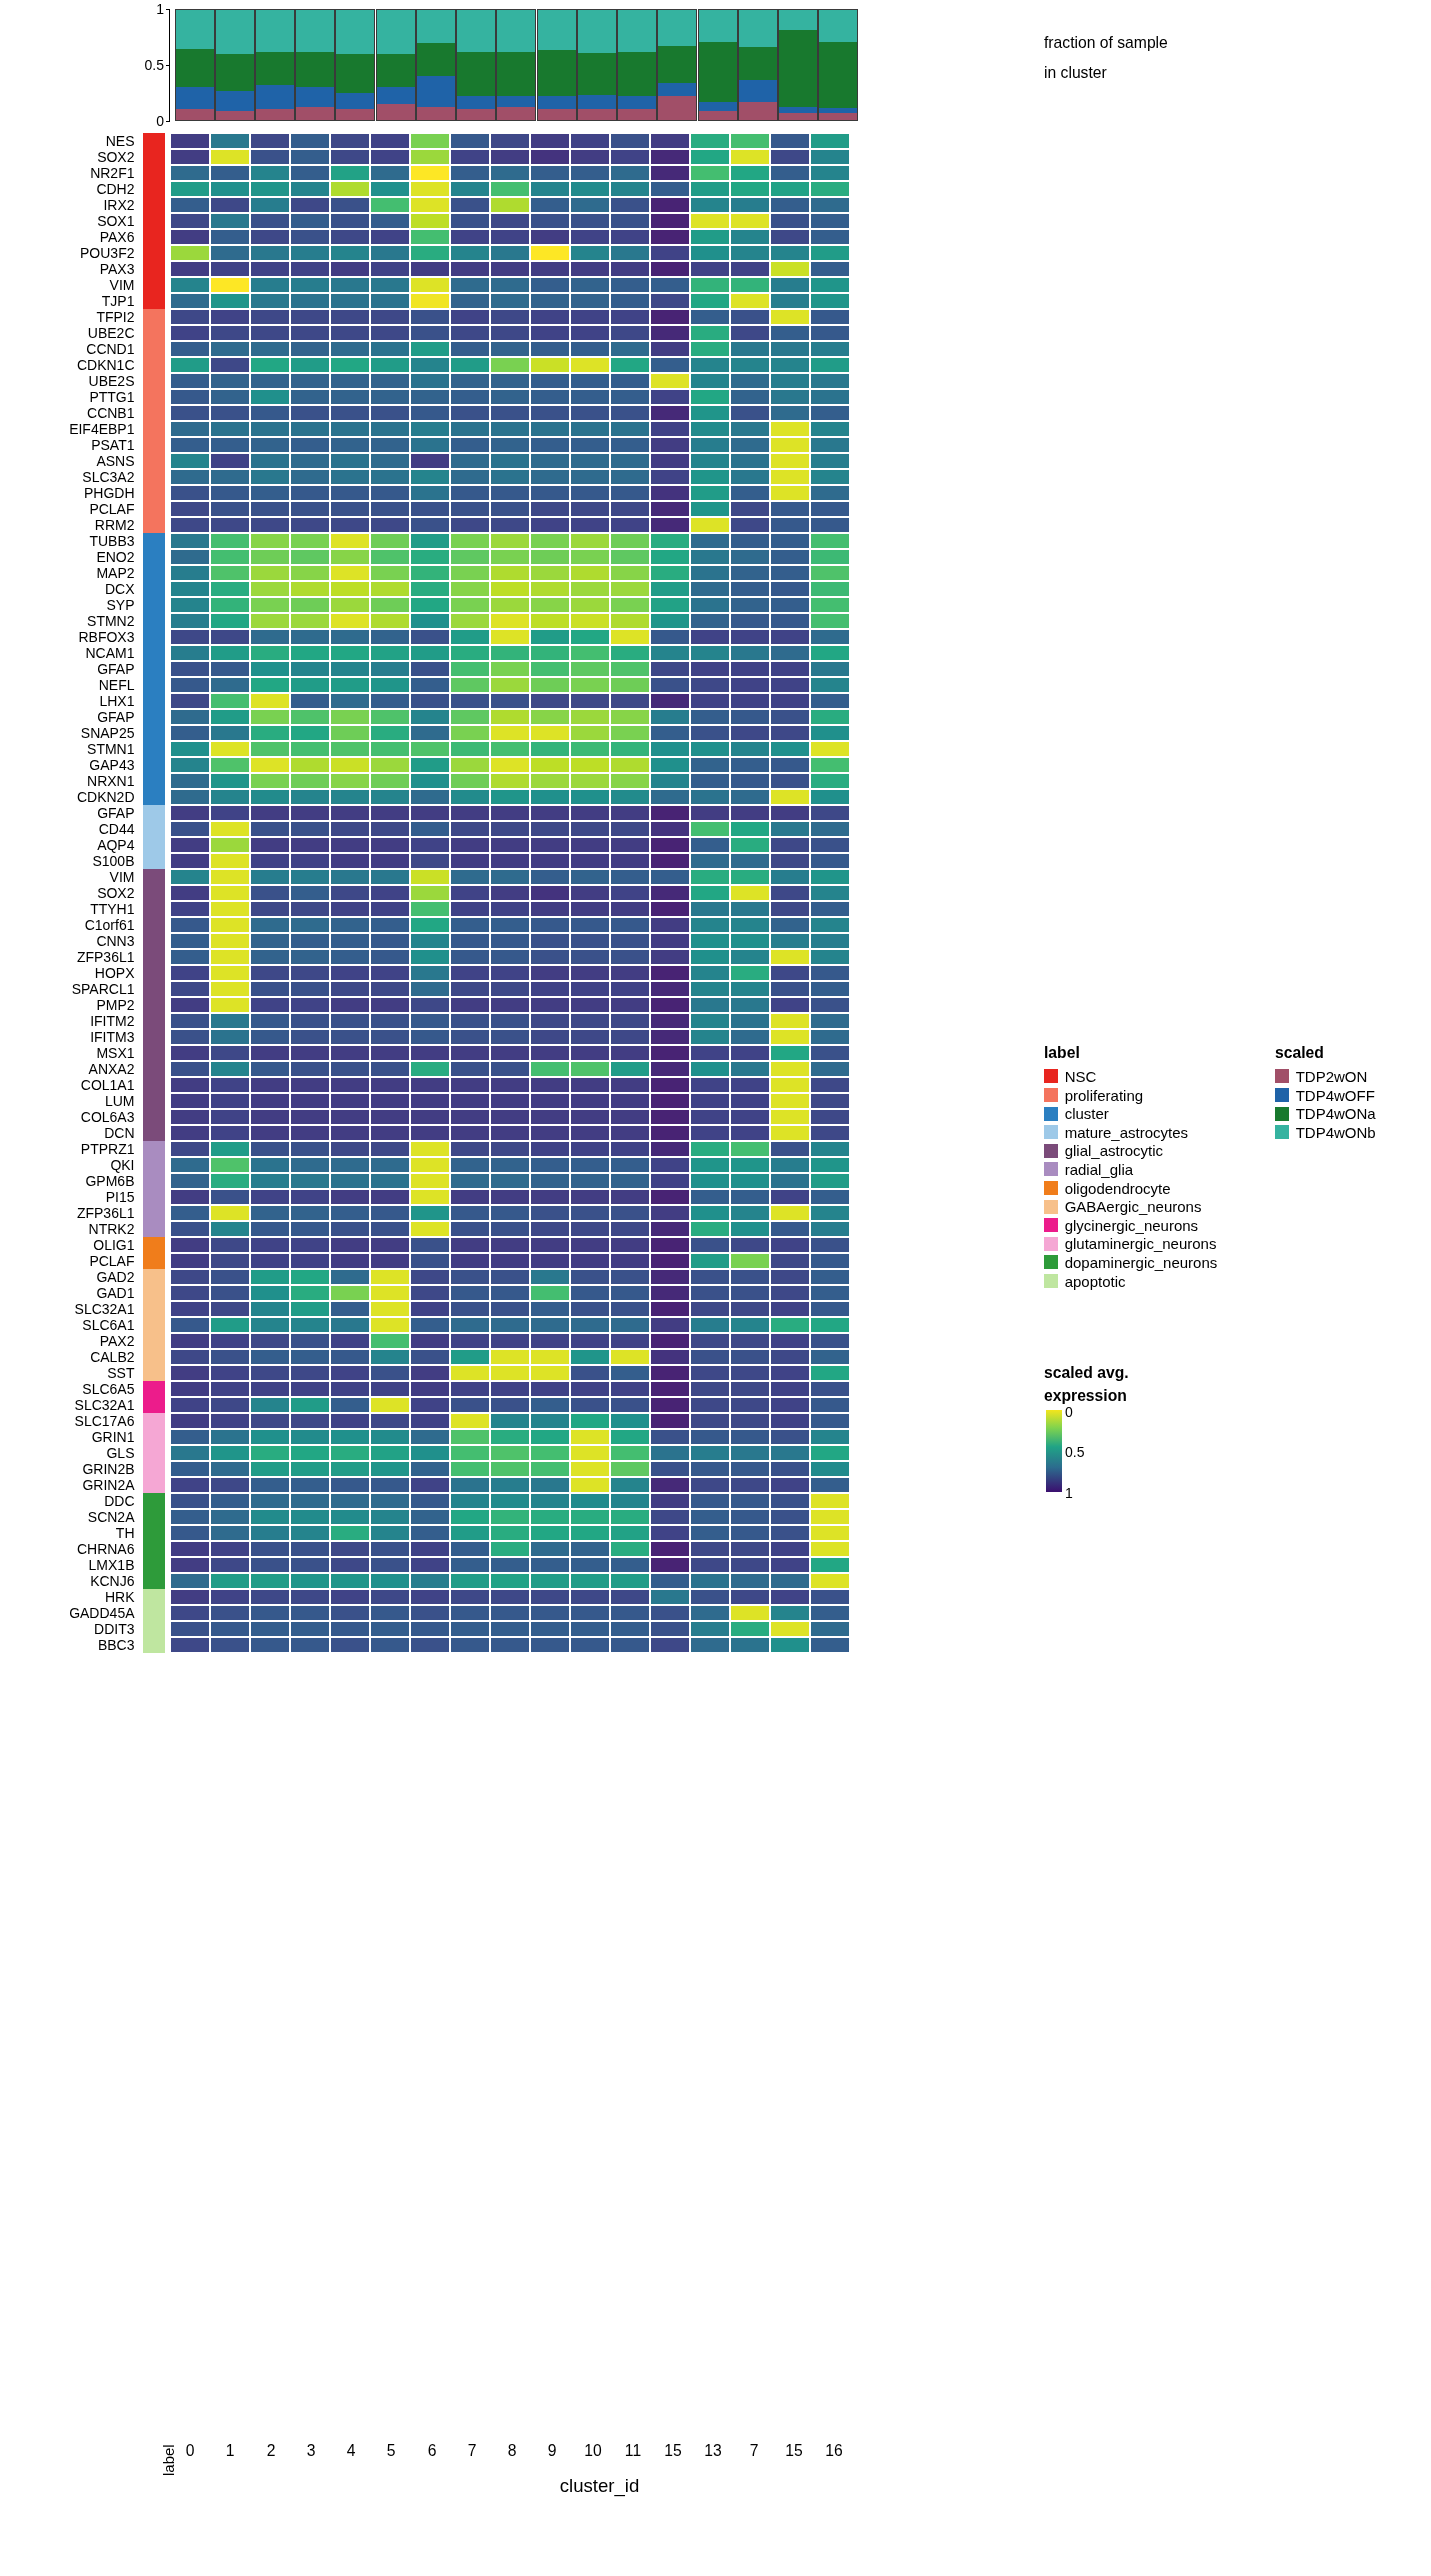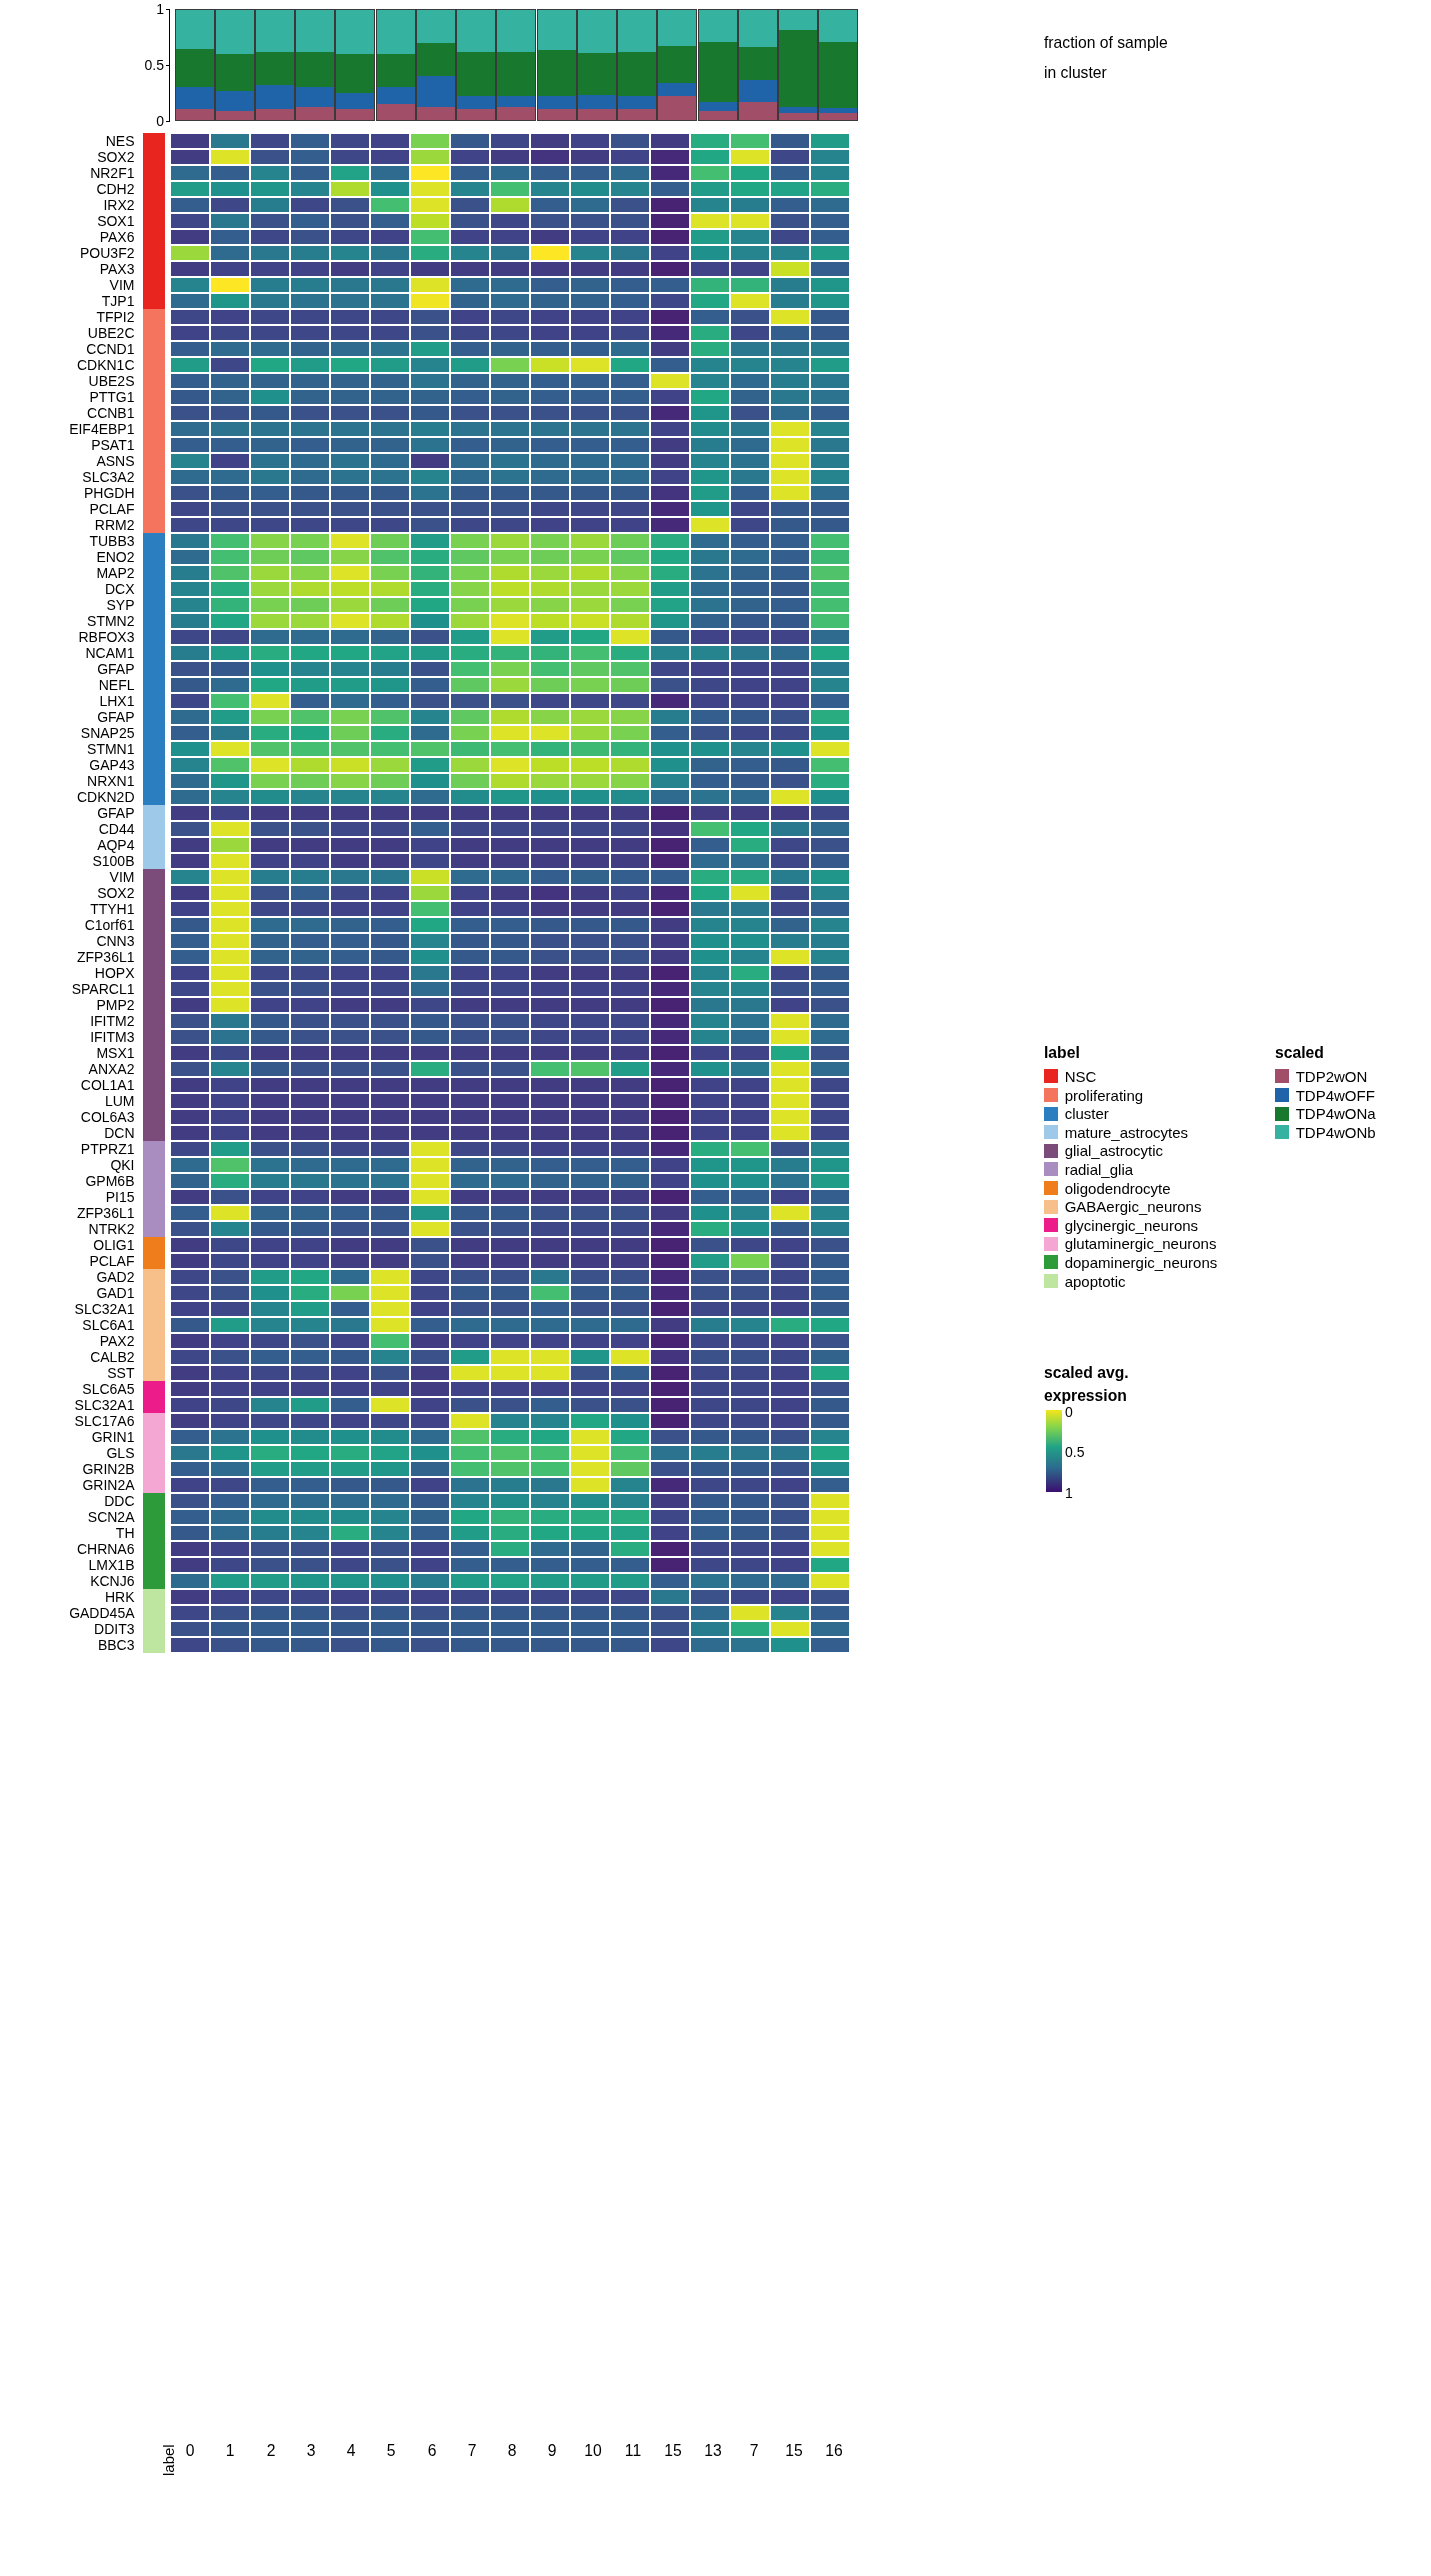--- a/index.html
+++ b/index.html
@@ -2181,20 +2181,21 @@
       <div class="coltick" style="left: 322px;">8</div>
       <div class="coltick" style="left: 362px;">9</div>
       <div class="coltick" style="left: 403px;">10</div>
       <div class="coltick" style="left: 443px;">11</div>
       <div class="coltick" style="left: 483px;">15</div>
       <div class="coltick" style="left: 523px;">13</div>
       <div class="coltick" style="left: 564px;">7</div>
       <div class="coltick" style="left: 604px;">15</div>
       <div class="coltick" style="left: 644px;">16</div>
     </div>
+  <div id="xaxistitle">cluster_id</div>
   <div id="annoaxislabel">
     <span>label</span>
   </div>
 
   <div id="legend-label">
     <div class="legtitle">label</div>
     <div id="legend-label-items">
         <div class="legitem">
           <span class="swatch" style="background: rgb(232, 37, 31);"></span>
           <span class="legtext">NSC</span>

